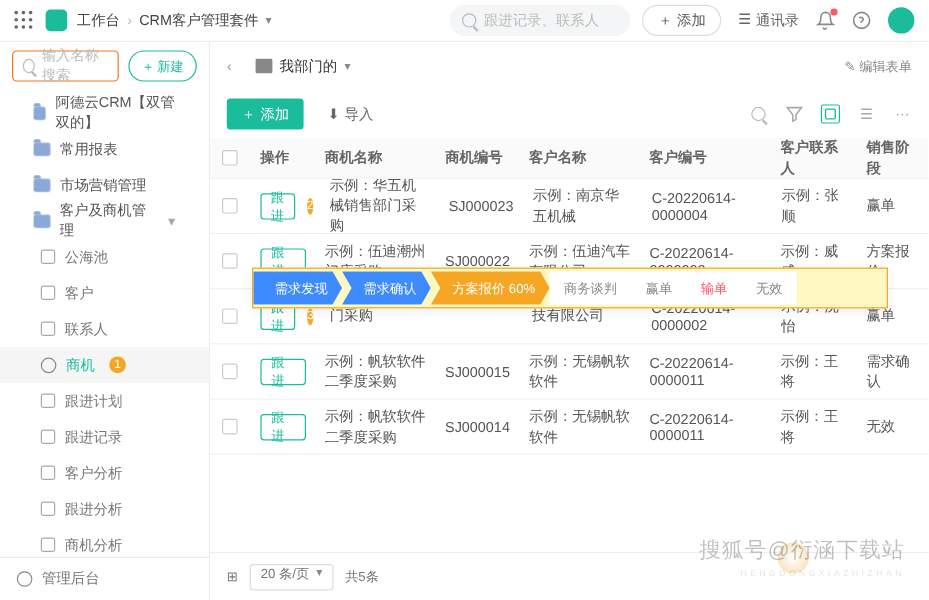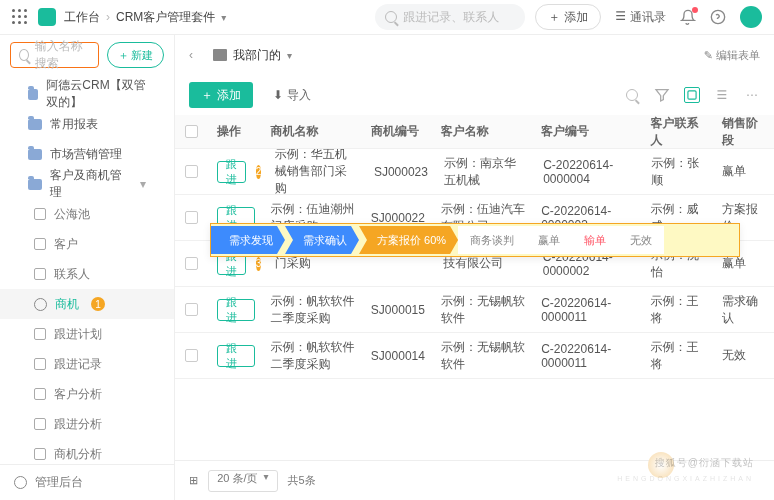--- a/index.html
+++ b/index.html
@@ -70,21 +70,21 @@
 .opbtn{height:22px;padding:0 8px;border:1.3px solid #1abc9c;color:#1abc9c;border-radius:3px;font-size:11px;background:#fff;display:flex;align-items:center}
 .stage-pop{position:absolute;left:35px;top:108px;width:530px;height:34px;background:#fef9c3;border:1.3px solid #f5a623;border-radius:0;display:flex;align-items:center;box-shadow:0 2px 8px rgba(0,0,0,0.08);z-index:5}
 .stg{height:28px;display:flex;align-items:center;padding:0 12px 0 18px;color:#fff;font-size:11px;position:relative;clip-path:polygon(0 0,calc(100% - 8px) 0,100% 50%,calc(100% - 8px) 100%,0 100%,8px 50%)}
 .stg:first-child{clip-path:polygon(0 0,calc(100% - 8px) 0,100% 50%,calc(100% - 8px) 100%,0 100%)}
 .stg.blue{background:#3d8bfd}
 .stg.ob{background:#f5a623}
 .stg.plain{background:#fff;color:#888;clip-path:none;padding:0 12px}
 .stg.red{color:#f56}
 .pager{height:40px;display:flex;align-items:center;padding:0 14px;gap:10px;color:#777;font-size:11px;border-top:1px solid #eee}
 .sel{height:22px;border:1px solid #ddd;border-radius:3px;padding:0 8px;display:flex;align-items:flex-start;gap:6px}
-.wm1{position:absolute;right:20px;bottom:30px;color:rgba(0,0,0,.25);font-size:10px;font-weight:500;letter-spacing:1px;z-index:9}
+.wm1{position:absolute;right:20px;bottom:30px;color:rgba(0,0,0,.25);font-size:18px;font-weight:500;letter-spacing:1px;z-index:9}
 .wm2{position:absolute;right:20px;bottom:18px;color:rgba(0,0,0,.12);font-size:7px;letter-spacing:3px;z-index:9}
 .wmL{position:absolute;right:100px;bottom:22px;width:26px;height:26px;border-radius:50%;background:radial-gradient(#fff,#f7d9a8);z-index:9}
 svg{width:100%;height:100%}
 </style>
 </head>
 <body>
 
 <div class="app">
   <div class="topbar">
     <div class="apps-icon">

